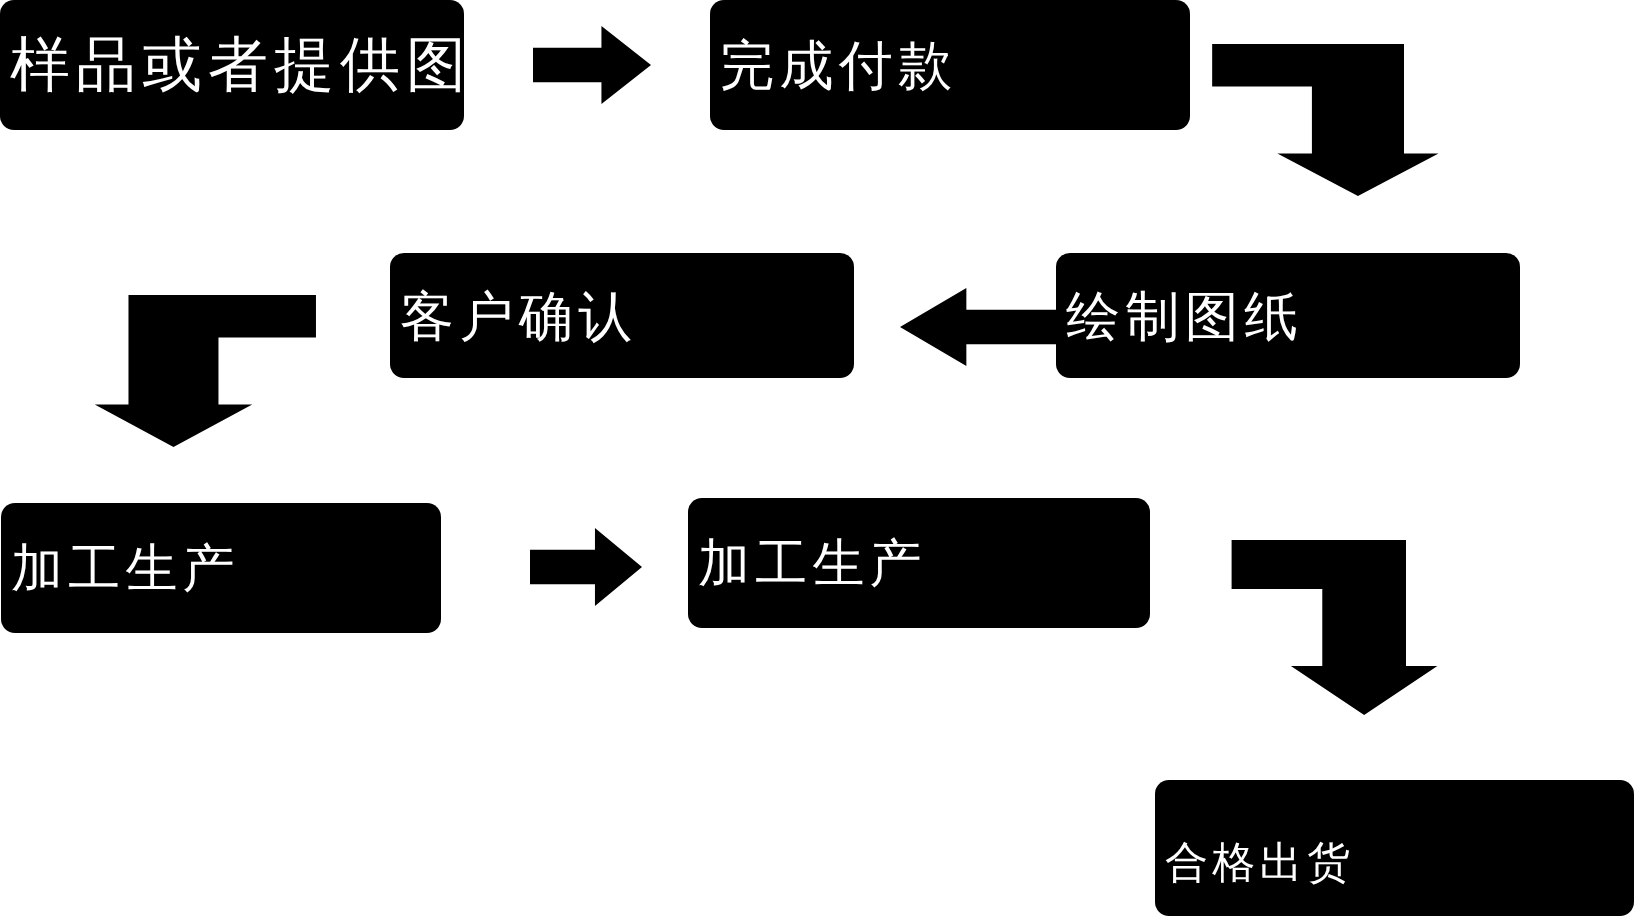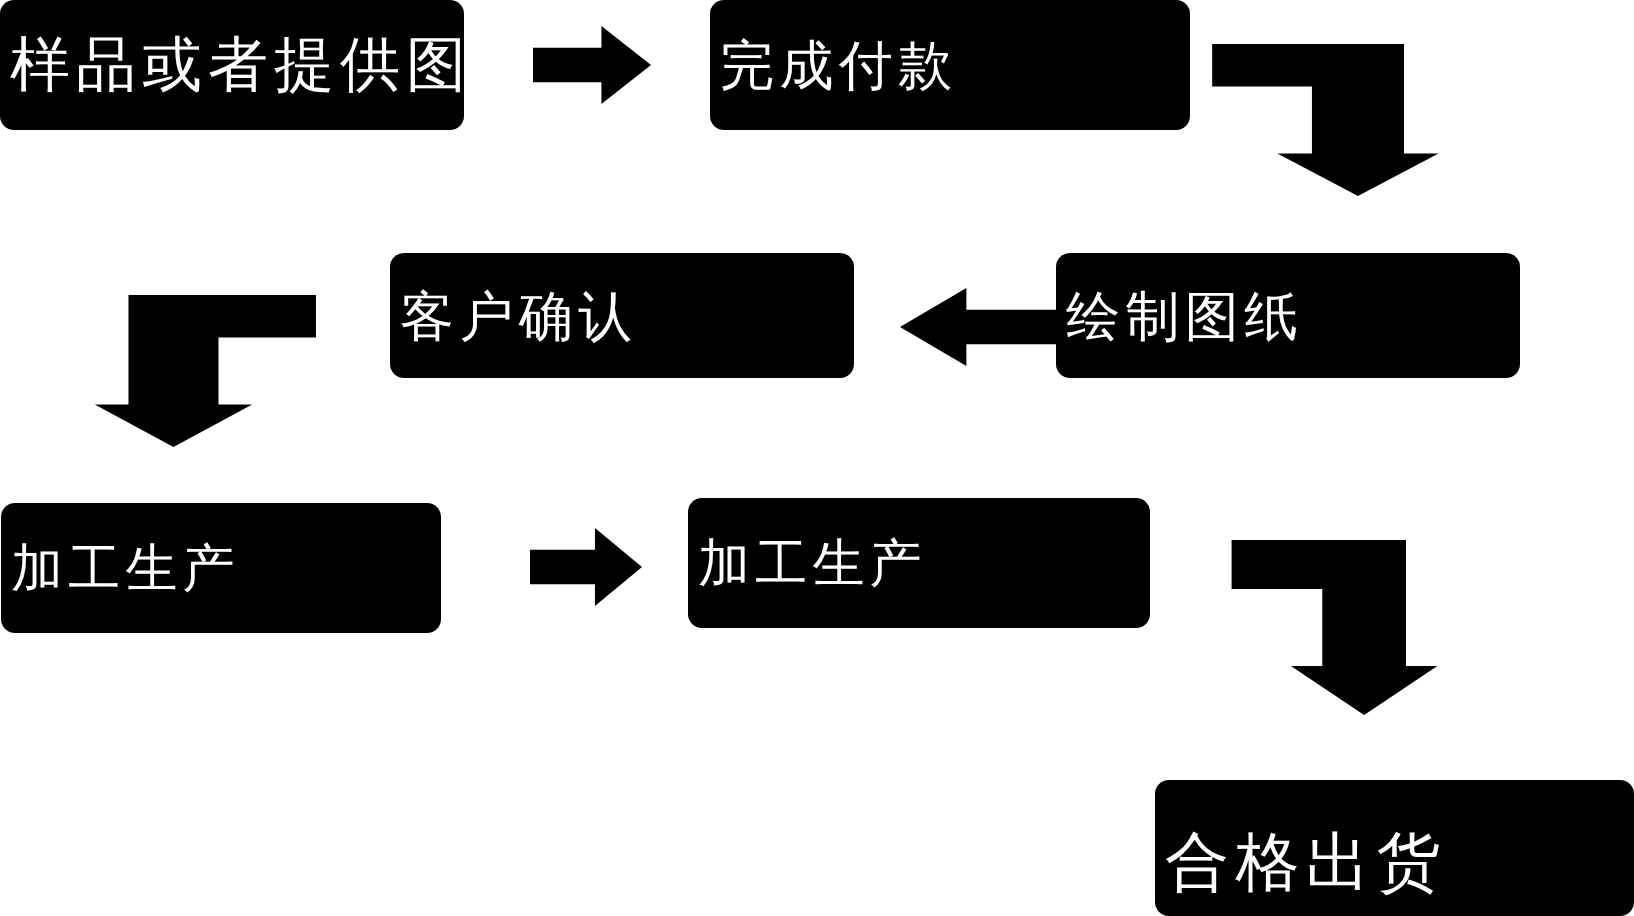--- a/index.html
+++ b/index.html
@@ -62,21 +62,21 @@
 
   <div class="node" id="node-4" style="left: 1px; top: 503px; width: 440px; height: 130px;">
     <span class="node-label" style="font-size: 52px;">加工生产</span>
   </div>
 
   <div class="node" id="node-5" style="left: 688px; top: 498px; width: 462px; height: 130px;">
     <span class="node-label" style="font-size: 52px;">加工生产</span>
   </div>
 
   <div class="node" id="node-6" style="left: 1155px; top: 780px; width: 479px; height: 136px;">
-    <span class="node-label" style="font-size: 64px; margin-top: 28px;">合格出货</span>
+    <span class="node-label" style="font-size: 43px; margin-top: 28px;">合格出货</span>
   </div>
 
   <svg class="arrow-svg" id="arrow-0" viewBox="0 0 100 100" preserveAspectRatio="none" style="left: 533px; top: 26px; width: 118px; height: 78px;">
     <path d="M0,28 L58,28 L58,0 L100,50 L58,100 L58,72 L0,72 Z"></path>
   </svg>
 
   <svg class="arrow-svg" id="arrow-1" viewBox="0 0 100 100" preserveAspectRatio="none" style="left: 1228px; top: 44px; width: 176px; height: 152px;">
     <path d="M0,0 L100,0 L100,72 L118,72 L76,100 L34,72 L52,72 L52,28 L0,28 Z" transform="translate(-9,0) scale(1.09,1)"></path>
   </svg>
 

